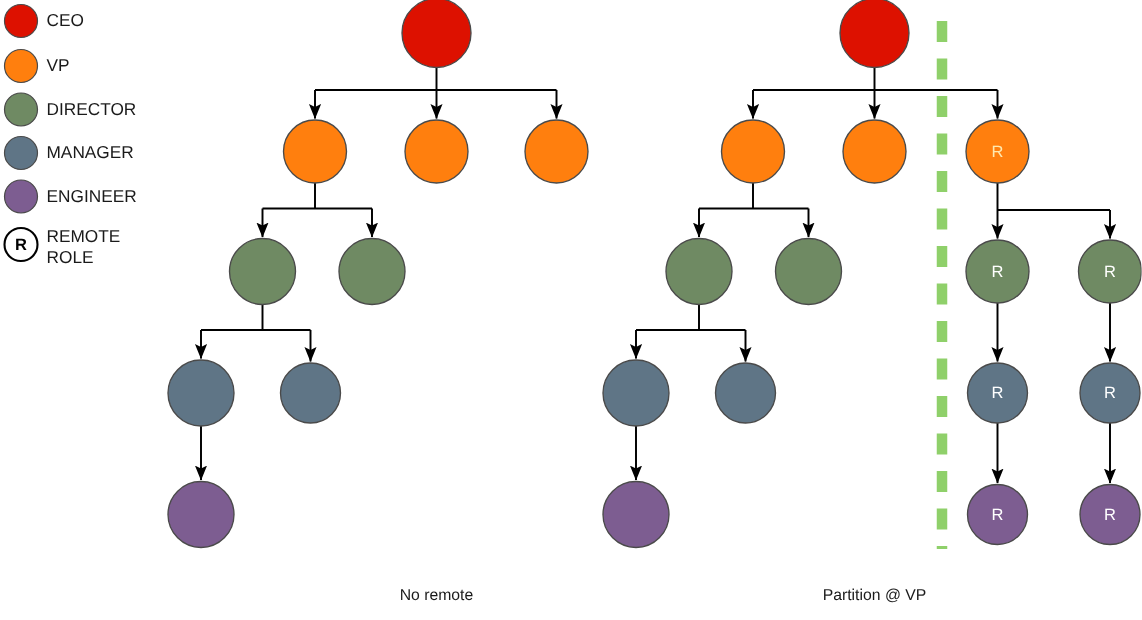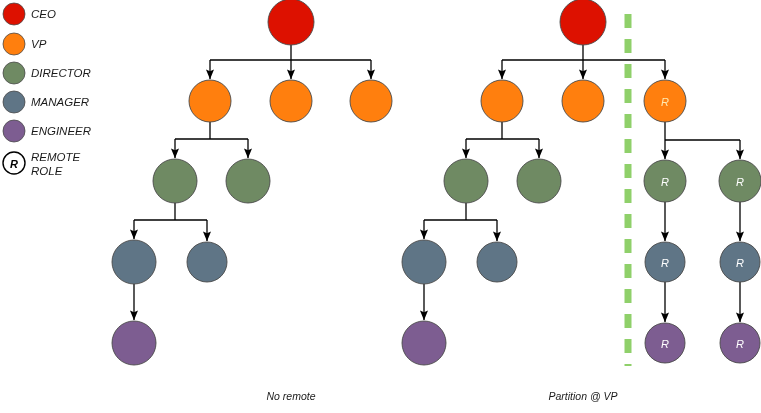--- a/index.html
+++ b/index.html
@@ -1,21 +1,21 @@
 <!DOCTYPE html>
 <html><head>
 <meta charset="utf-8">
 <style>
   html,body{margin:0;padding:0;}
   body{
     width:761px;height:413px;background:#ffffff;
     font-family:"Liberation Sans",sans-serif;
     overflow:hidden;position:relative;
   }
-  #stage{position:absolute;left:0;top:0;width:761px;height:365px;font-style:italic;}
+  #stage{position:absolute;left:0;top:0;width:761px;height:365px;}
   svg#diagram{position:absolute;left:0;top:0;width:761px;height:413px;}
 
   .legend-label{
     font-size:11.5px;fill:#1a1a1a;font-family:"Liberation Sans",sans-serif;
     dominant-baseline:middle;
   }
   .caption{
     font-size:10.5px;fill:#1a1a1a;font-family:"Liberation Sans",sans-serif;
     text-anchor:middle;
   }

